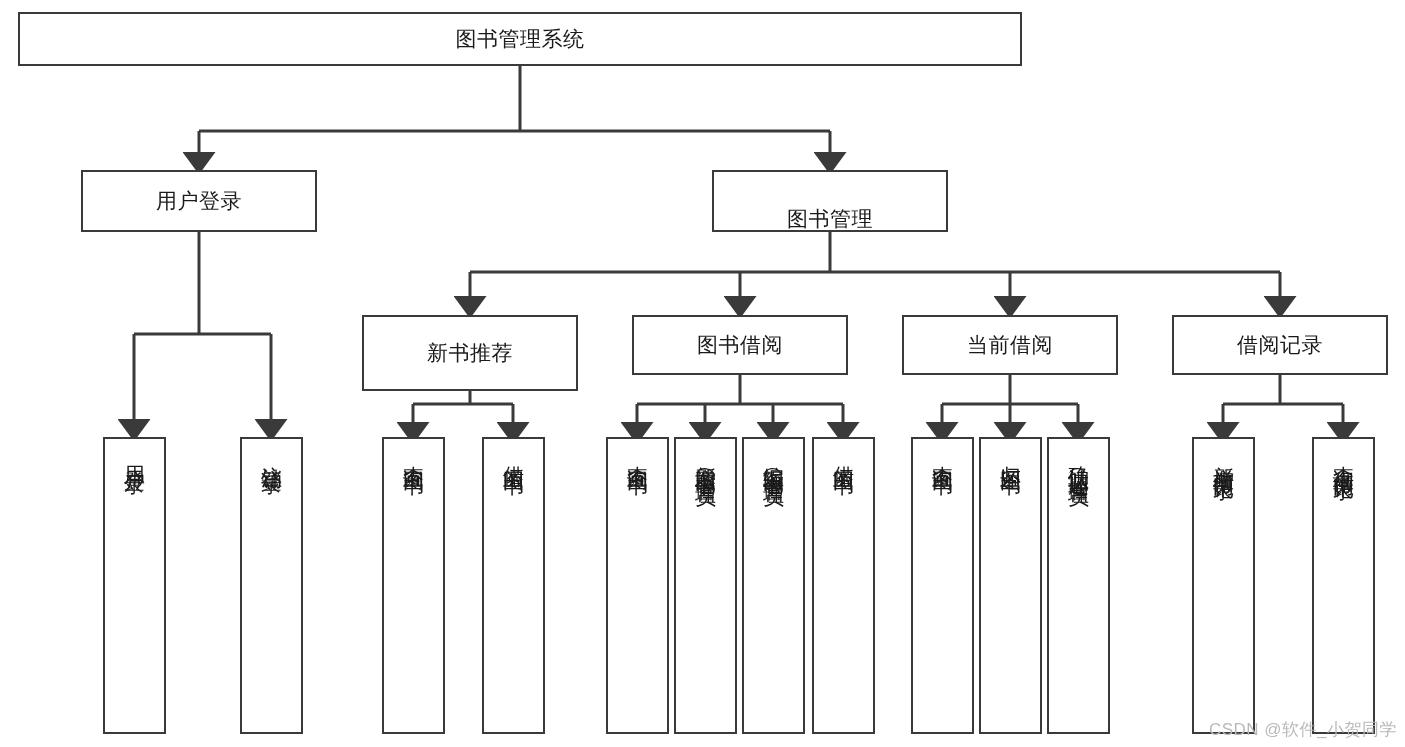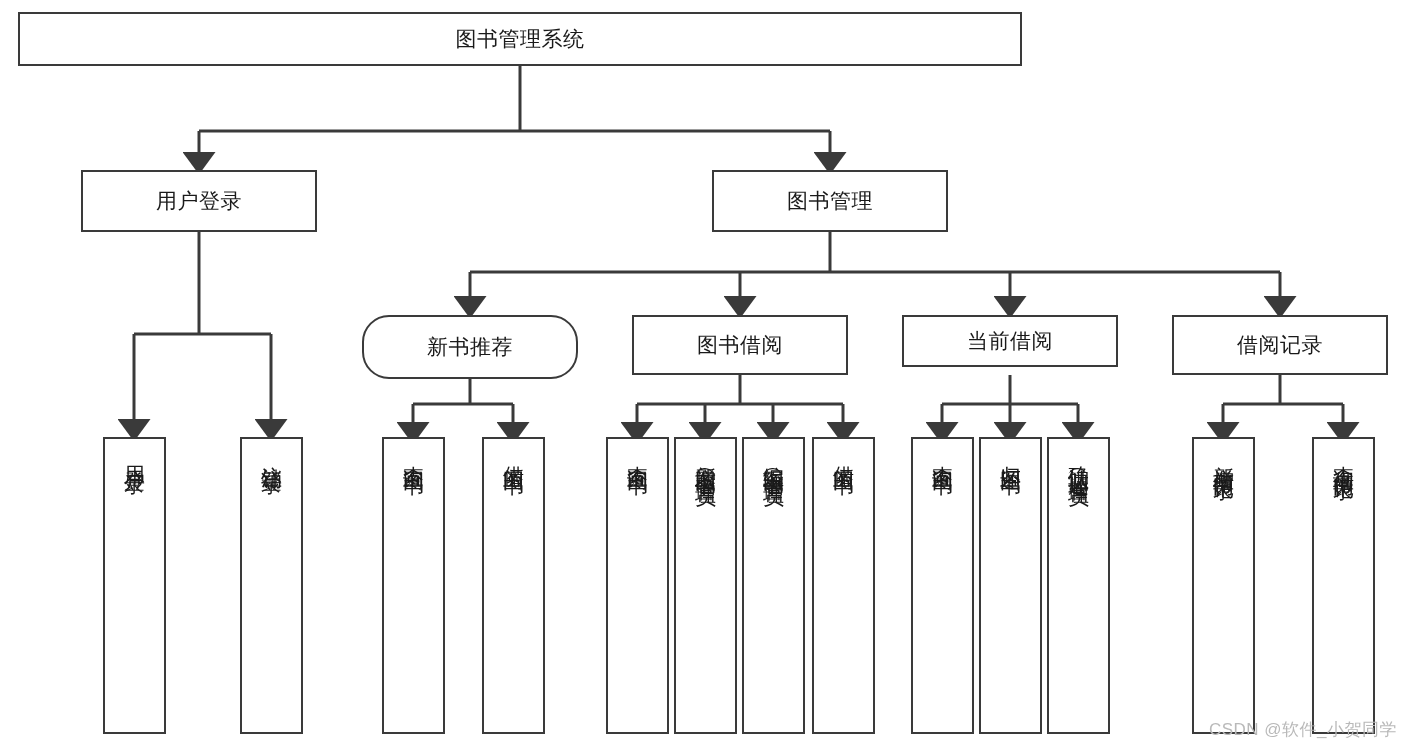--- a/index.html
+++ b/index.html
@@ -121,31 +121,31 @@
     </g>
   </svg>
 
   <div class="node horiz" style="left:18px; top:12px; width:1004px; height:54px;">
     <span>图书管理系统</span>
   </div>
 
   <div class="node horiz" style="left:81px; top:170px; width:236px; height:62px;">
     <span>用户登录</span>
   </div>
-  <div class="node horiz" style="left:712px; top:170px; width:236px; height:62px;">
+  <div class="node horiz" style="left:712px; top:170px; width:236px; height:62px;align-items:flex-end;">
     <span>图书管理</span>
   </div>
 
-  <div class="node horiz" style="left:362px; top:315px; width:216px; height:64px;border-radius:27px;">
+  <div class="node horiz" style="left:362px; top:315px; width:216px; height:76px;">
     <span>新书推荐</span>
   </div>
   <div class="node horiz" style="left:632px; top:315px; width:216px; height:60px;">
     <span>图书借阅</span>
   </div>
-  <div class="node horiz" style="left:902px; top:315px; width:216px; height:52px;">
+  <div class="node horiz" style="left:902px; top:315px; width:216px; height:60px;">
     <span>当前借阅</span>
   </div>
   <div class="node horiz" style="left:1172px; top:315px; width:216px; height:60px;text-align:center;">
     <span>借阅记录</span>
   </div>
 
   <div class="node leaf" style="left:103px; top:437px; width:63px; height:297px;">
     <span class="vtext">用户登录</span>
   </div>
   <div class="node leaf" style="left:240px; top:437px; width:63px; height:297px;">

